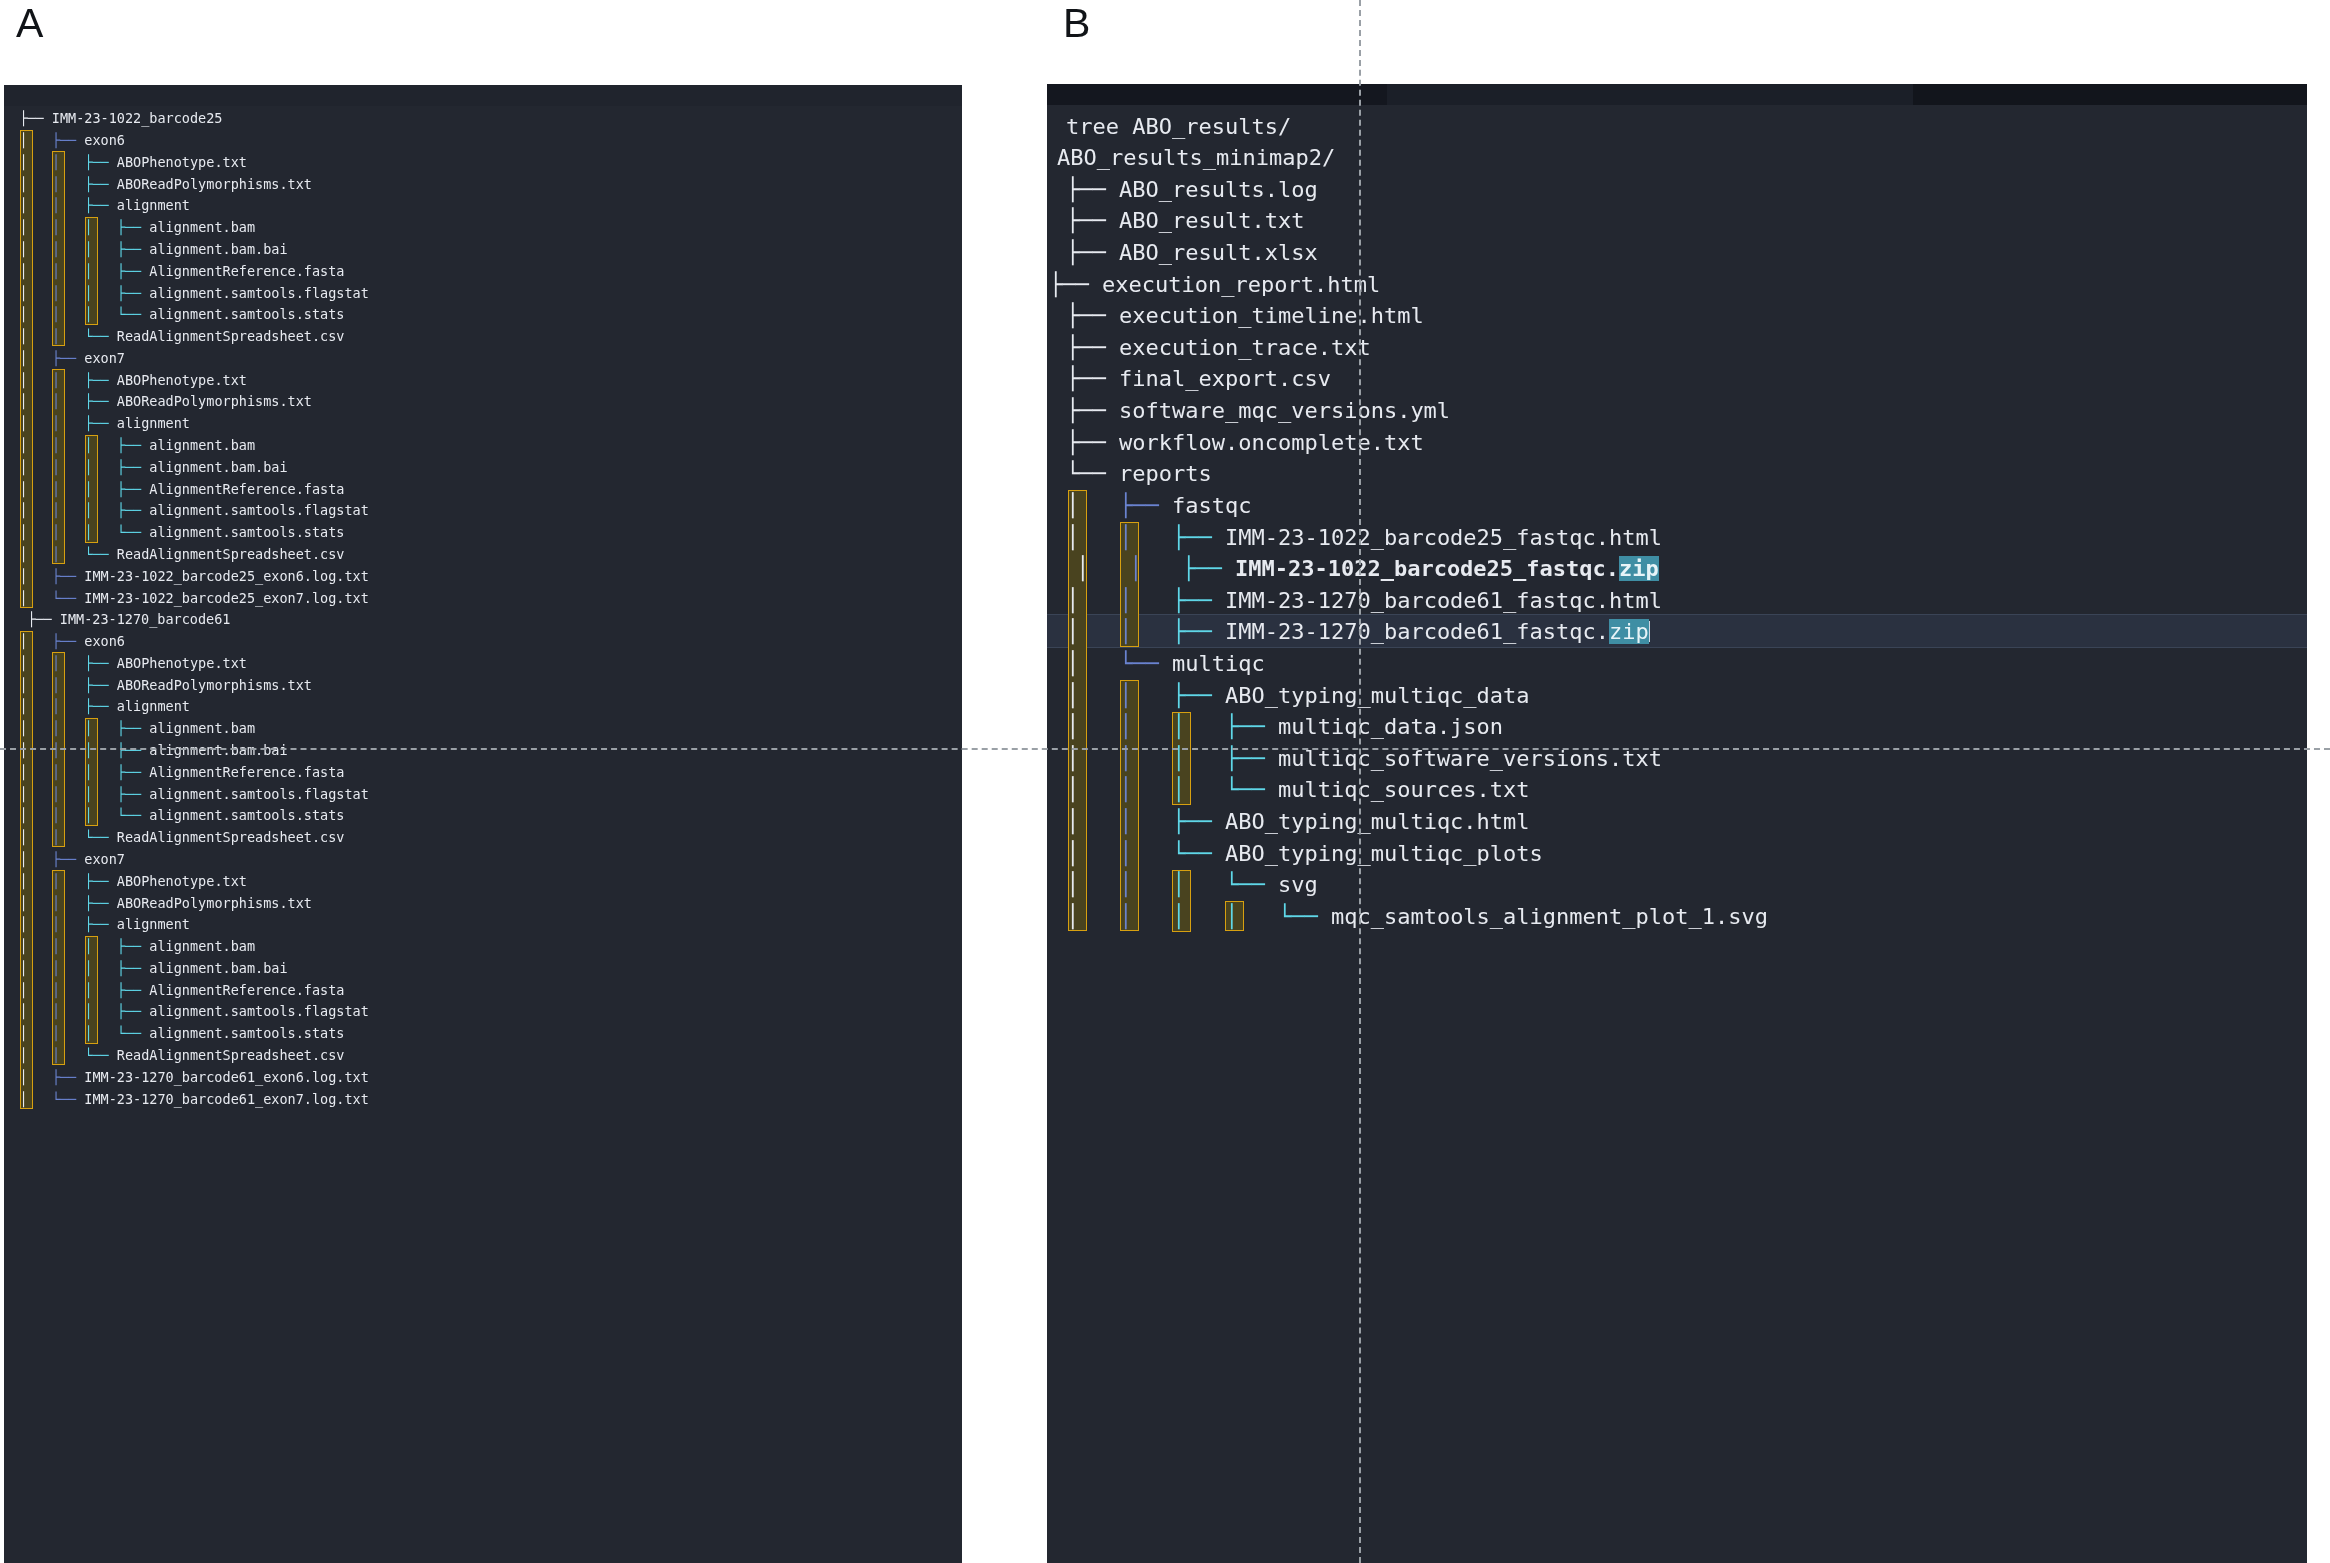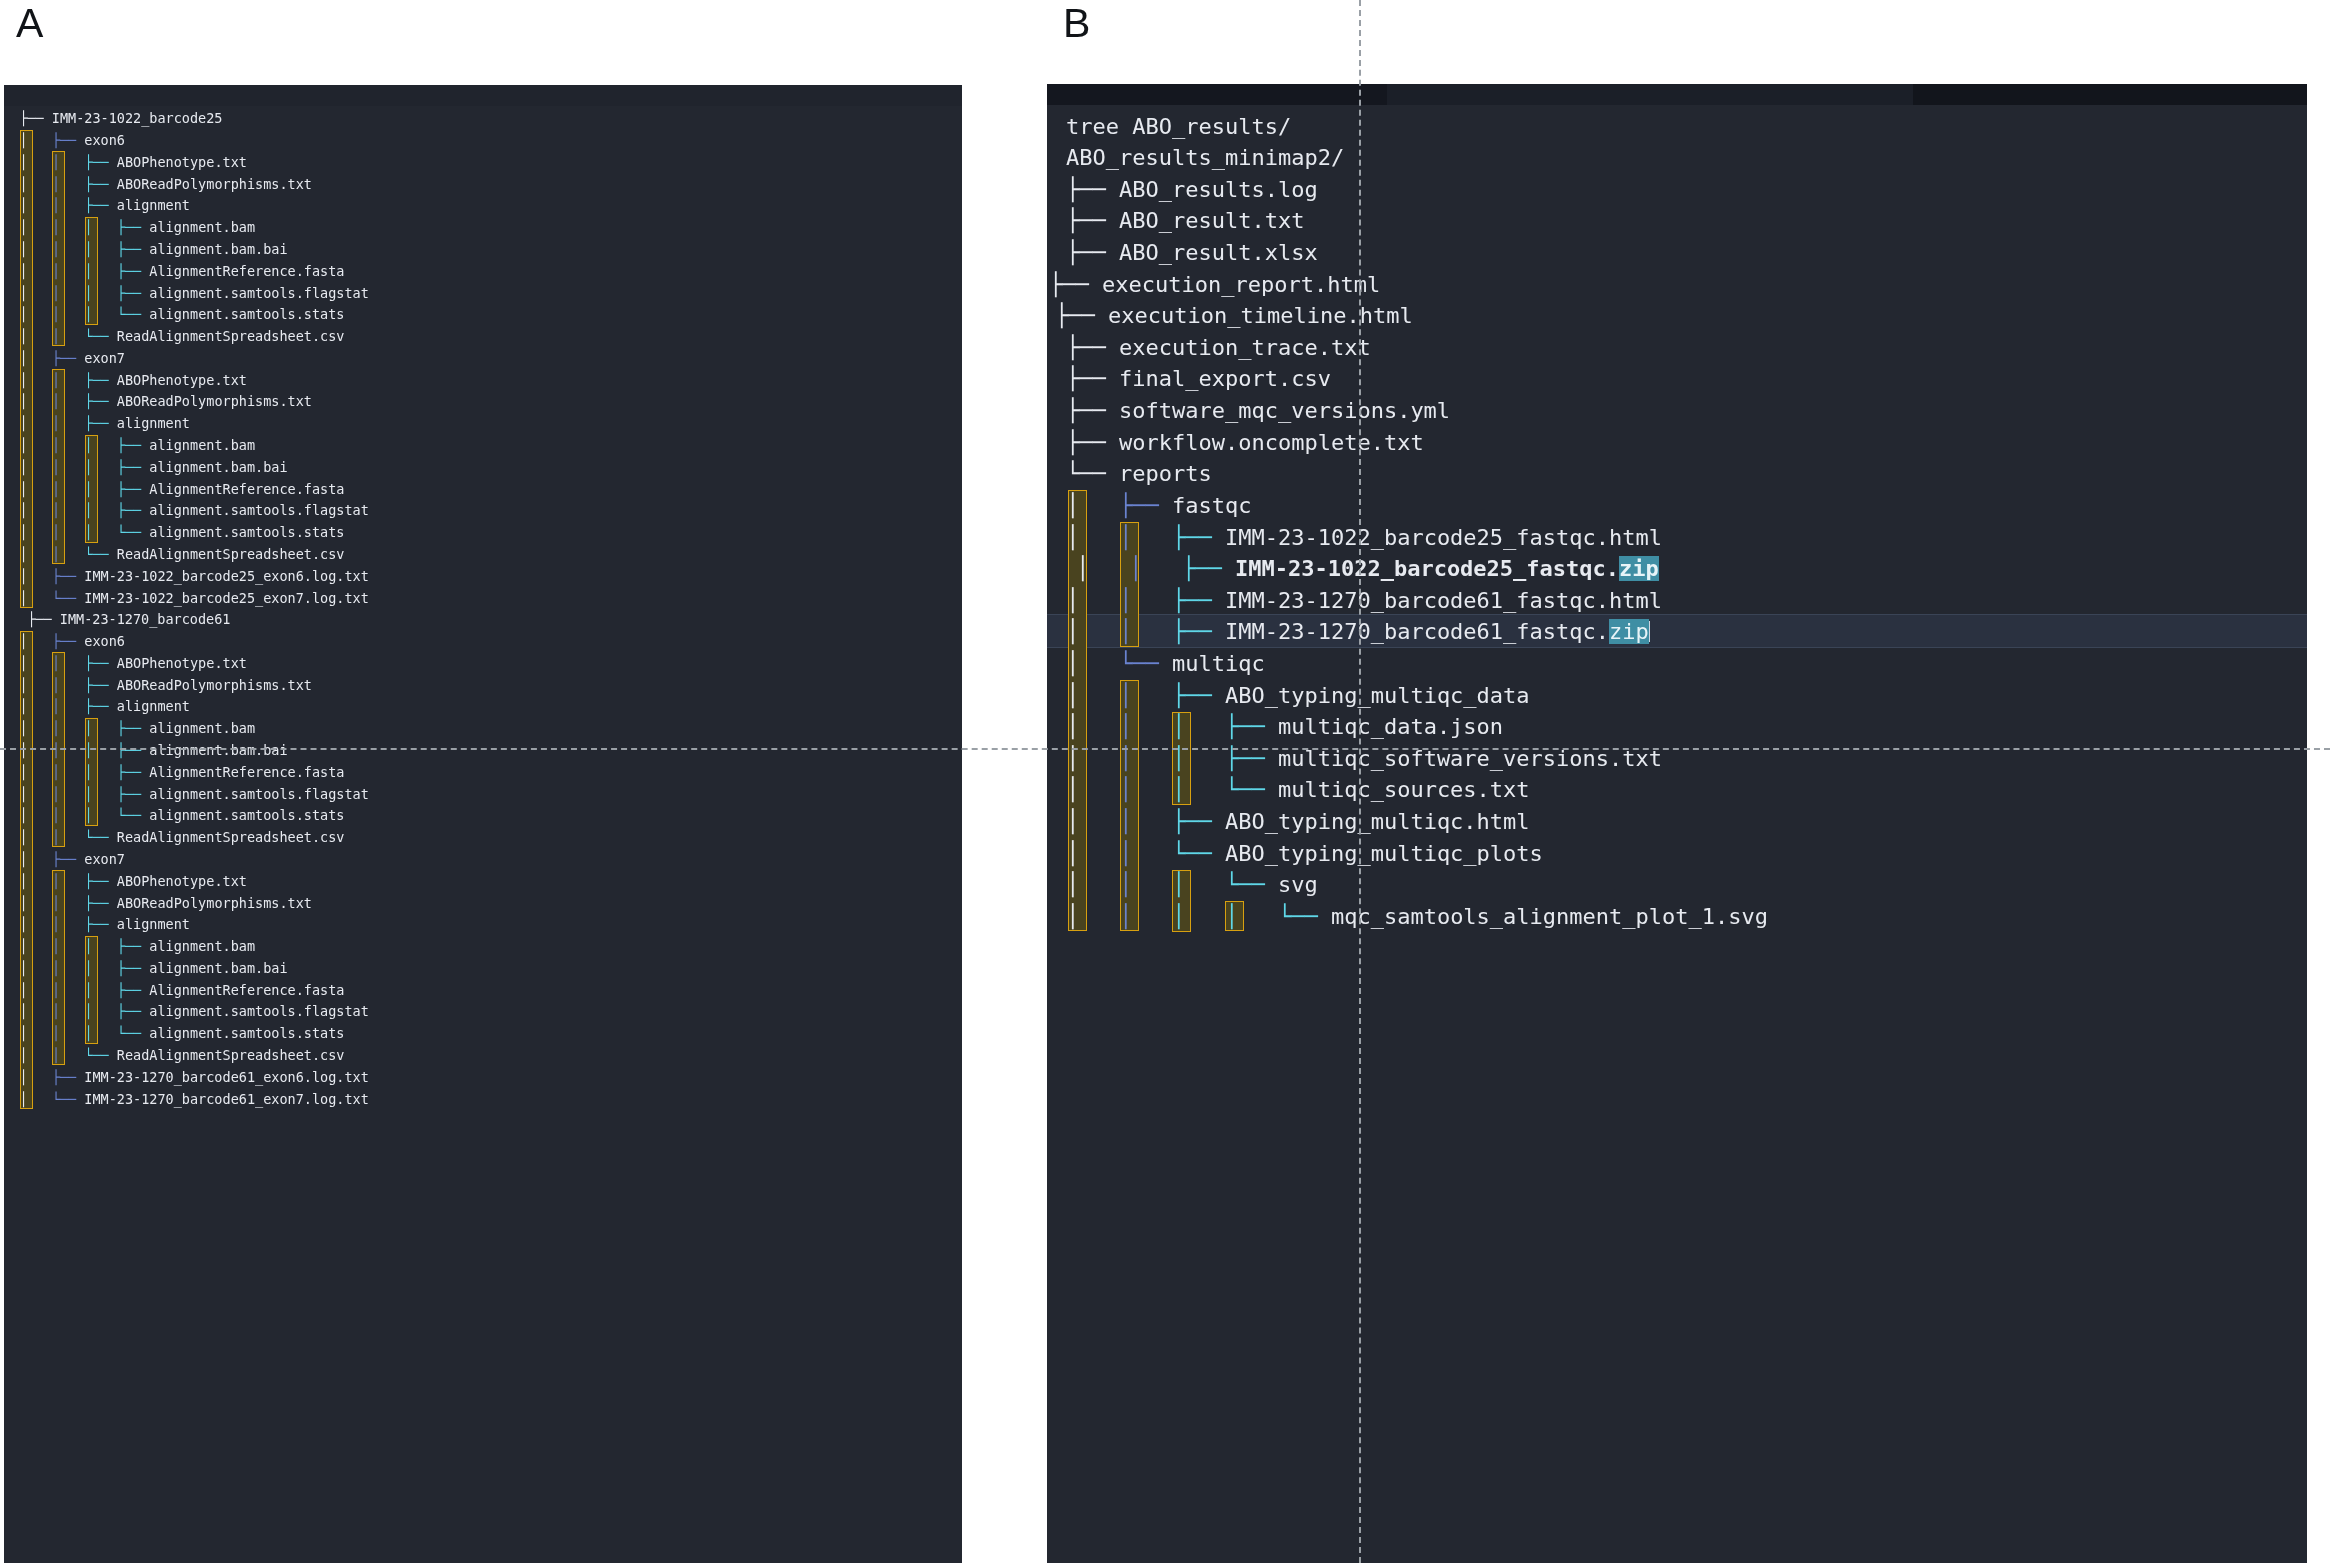--- a/index.html
+++ b/index.html
@@ -112,33 +112,33 @@
       <div class="ln" style="padding-left:15px;top:1003px;position:absolute;left:0;right:0;"><span class="g-w">│   </span><span class="g-b">└── </span><span class="fname">IMM-23-1270_barcode61_exon7.log.txt</span></div>
     </div>
 </div>
 
 <div class="term" id="panelB">
   <div class="term-head" style="width:1260px;background:#1b1f28;"></div>
   <div class="term-head2" style="left:0px;width:340px;top:0;background:#14171f;"></div>
   <div class="term-head2" style="left:866px;width:394px;top:0;background:#12151c;"></div>
   <div class="lines" id="linesB">
       <div class="ln" style="position:absolute;left:0;right:0;padding-left:19px;top:26.6px;"><span class="fname">tree ABO_results/</span></div>
-      <div class="ln" style="position:absolute;left:0;right:0;padding-left:19px;top:58px;"><span class="fname">ABO_results_minimap2/</span></div>
+      <div class="ln" style="position:absolute;left:0;right:0;padding-left:10px;top:58px;"><span class="fname">ABO_results_minimap2/</span></div>
       <div class="sel-row" style="top:530px;width:1260px;height:34px;"></div>
       <div class="guide" style="left:21px;top:406px;width:19px;height:441px;"></div>
       <div class="guide" style="left:73px;top:438px;width:19px;height:125px;"></div>
       <div class="guide" style="left:73px;top:596px;width:19px;height:251px;"></div>
       <div class="guide" style="left:125px;top:628px;width:19px;height:93px;"></div>
       <div class="guide" style="left:125px;top:786px;width:19px;height:62px;"></div>
       <div class="guide" style="left:178px;top:817px;width:19px;height:30px;"></div>
       <div class="ln" style="position:absolute;left:0;right:0;padding-left:19px;top:90px;"><span class="g-w">├── </span><span class="fname">ABO_results.log</span></div>
       <div class="ln" style="position:absolute;left:0;right:0;padding-left:19px;top:121px;"><span class="g-w">├── </span><span class="fname">ABO_result.txt</span></div>
       <div class="ln" style="position:absolute;left:0;right:0;padding-left:19px;top:153px;"><span class="g-w">├── </span><span class="fname">ABO_result.xlsx</span></div>
       <div class="ln" style="position:absolute;left:0;right:0;padding-left:2px;top:185px;"><span class="g-w">├── </span><span class="fname">execution_report.html</span></div>
-      <div class="ln" style="position:absolute;left:0;right:0;padding-left:8px;top:216px;"><span class="g-w">├── </span><span class="fname">execution_timeline.html</span></div>
+      <div class="ln" style="position:absolute;left:0;right:0;padding-left:19px;top:216px;"><span class="g-w">├── </span><span class="fname">execution_timeline.html</span></div>
       <div class="ln" style="position:absolute;left:0;right:0;padding-left:19px;top:248px;"><span class="g-w">├── </span><span class="fname">execution_trace.txt</span></div>
       <div class="ln" style="position:absolute;left:0;right:0;padding-left:19px;top:279px;"><span class="g-w">├── </span><span class="fname">final_export.csv</span></div>
       <div class="ln" style="position:absolute;left:0;right:0;padding-left:19px;top:311px;"><span class="g-w">├── </span><span class="fname">software_mqc_versions.yml</span></div>
       <div class="ln" style="position:absolute;left:0;right:0;padding-left:19px;top:343px;"><span class="g-w">├── </span><span class="fname">workflow.oncomplete.txt</span></div>
       <div class="ln" style="position:absolute;left:0;right:0;padding-left:19px;top:374px;"><span class="g-w">└── </span><span class="fname">reports</span></div>
       <div class="ln" style="position:absolute;left:0;right:0;padding-left:19px;top:406px;"><span class="g-w">│   </span><span class="g-b">├── </span><span class="fname">fastqc</span></div>
       <div class="ln" style="position:absolute;left:0;right:0;padding-left:19px;top:438px;"><span class="g-w">│   </span><span class="g-b">│   </span><span class="g-c">├── </span><span class="fname">IMM-23-1022_barcode25_fastqc.html</span></div>
       <div class="ln" style="position:absolute;left:0;right:0;padding-left:29px;top:469px;font-weight:bold;"><span class="g-w">│   </span><span class="g-b">│   </span><span class="g-c">├── </span><span class="fname">IMM-23-1022_barcode25_fastqc.</span><span class="hl">zip</span></div>
       <div class="ln" style="position:absolute;left:0;right:0;padding-left:19px;top:501px;"><span class="g-w">│   </span><span class="g-b">│   </span><span class="g-c">├── </span><span class="fname">IMM-23-1270_barcode61_fastqc.html</span></div>
       <div class="ln" style="position:absolute;left:0;right:0;padding-left:19px;top:532px;"><span class="g-w">│   </span><span class="g-b">│   </span><span class="g-c">├── </span><span class="fname">IMM-23-1270_barcode61_fastqc.</span><span class="hl">zip</span><span class="caret"></span></div>

